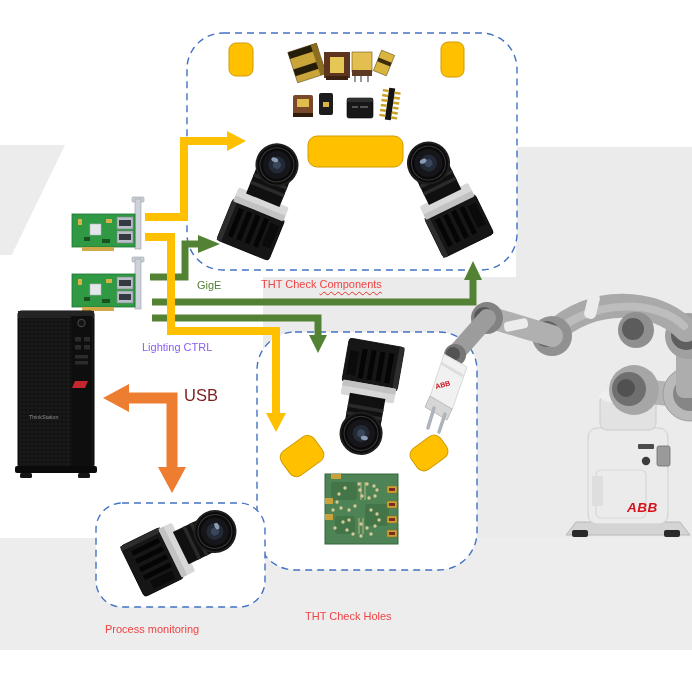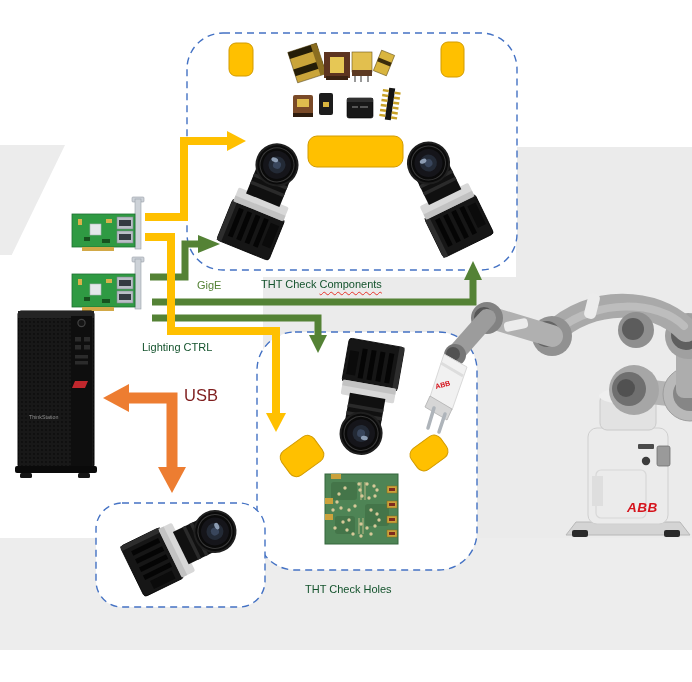--- a/index.html
+++ b/index.html
@@ -6,23 +6,23 @@
   #stage{position:relative;width:692px;height:682px;background:#ffffff;overflow:hidden;
          font-family:"Liberation Sans",sans-serif;}
   .bg{position:absolute;}
   .bg-right{left:516px;top:147px;width:176px;height:391px;background:#ebebeb;}
   .bg-mid{left:263px;top:277px;width:429px;height:261px;background:#ebebeb;}
   .bg-bottom{left:0;top:538px;width:692px;height:112px;background:#ededed;}
   .bg-wedge{left:0;top:145px;width:65px;height:110px;background:#ececec;
             clip-path:polygon(0 0,100% 0,18% 100%,0 100%);}
   svg.layer{position:absolute;left:0;top:0;z-index:2;}
   .lbl{position:absolute;z-index:5;font-size:11px;white-space:nowrap;}
-  .lbl-blue{color:#14532d;}
+  .lbl-blue{color:#ef4444;}
   .lbl-green{color:#548235;}
-  .lbl-yellow{color:#14532d;}
+  .lbl-yellow{color:#8b5cf6;}
   .lbl-red{color:#7f1d1d;font-size:16.5px;}
   .wavy{text-decoration:underline wavy #e5342a 1px;text-underline-offset:3px;}
 </style>
 </head>
 <body>
 
 <div id="stage">
 
   <div class="bg bg-wedge"></div>
   <div class="bg bg-right"></div>
@@ -298,15 +298,16 @@
       <path d="M129,398 H172 V467" stroke="#ED7D31" stroke-width="11" fill="none"></path>
       <polygon points="129,384 129,412 103,398" fill="#ED7D31"></polygon>
       <polygon points="158,467 186,467 172,493" fill="#ED7D31"></polygon>
     </g>
   </svg>
 
   <div class="lbl lbl-green" style="left:197px;top:279px;">GigE</div>
   <div class="lbl lbl-blue" style="left:261px;top:278px;"><span>THT Check </span><span class="wavy">Components</span></div>
   <div class="lbl lbl-yellow" style="left:142px;top:341px;">Lighting CTRL</div>
   <div class="lbl lbl-red" style="left:184px;top:386px;">USB</div>
-  <div class="lbl lbl-blue" style="left:305px;top:583px;text-align:center;">THT Check Holes</div>
+  <div class="lbl lbl-blue" style="left:305px;top:610px;text-align:center;">THT Check Holes</div>
+  <div class="lbl lbl-blue" style="left:105px;top:623px;">Process monitoring</div>
 
 </div>
 
 </body></html>

